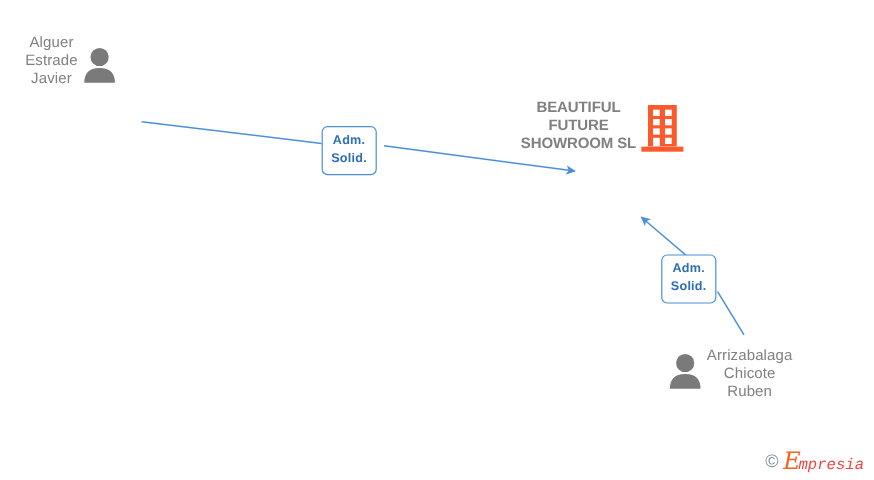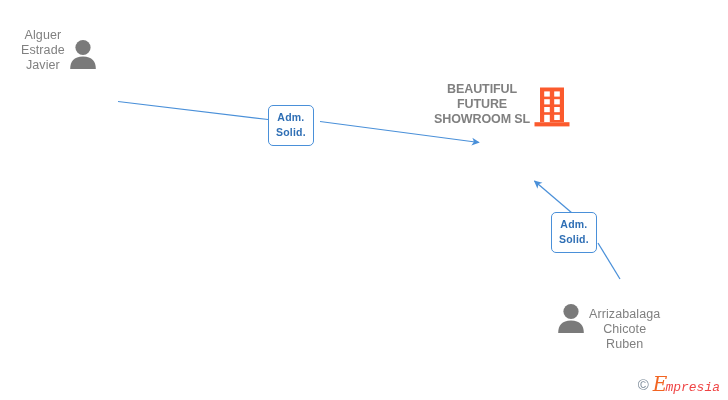--- a/index.html
+++ b/index.html
@@ -165,21 +165,21 @@
 
     <rect x="4.5" y="36.2" width="35" height="4.2" fill="#fb5a2d"></rect>
   </svg>
 </div>
 
 <div class="node" style="left:633px; top:283px;">
   <svg class="avatar-icon" width="36" height="32" viewBox="0 0 36 32" xmlns="http://www.w3.org/2000/svg">
     <circle cx="18" cy="9.5" r="7.6" fill="#7a7a7a"></circle>
     <path d="M18 18.6 C 8.8 18.6, 5.2 23.6, 5.2 31 L 30.8 31 C 30.8 23.6, 27.2 18.6, 18 18.6 Z" fill="#7a7a7a"></path>
   </svg>
-  <div class="person-label" style="margin-top:24px;">Arrizabalaga
+  <div class="person-label" style="margin-top:6px;">Arrizabalaga
 Chicote
 Ruben</div>
 </div>
 
 <div class="relation-badge" style="left:268px; top:105px;">
   <span class="badge-line">Adm.</span>
   <span class="badge-line">Solid.</span>
 </div>
 
 <div class="relation-badge" style="left:551px; top:212px;">

